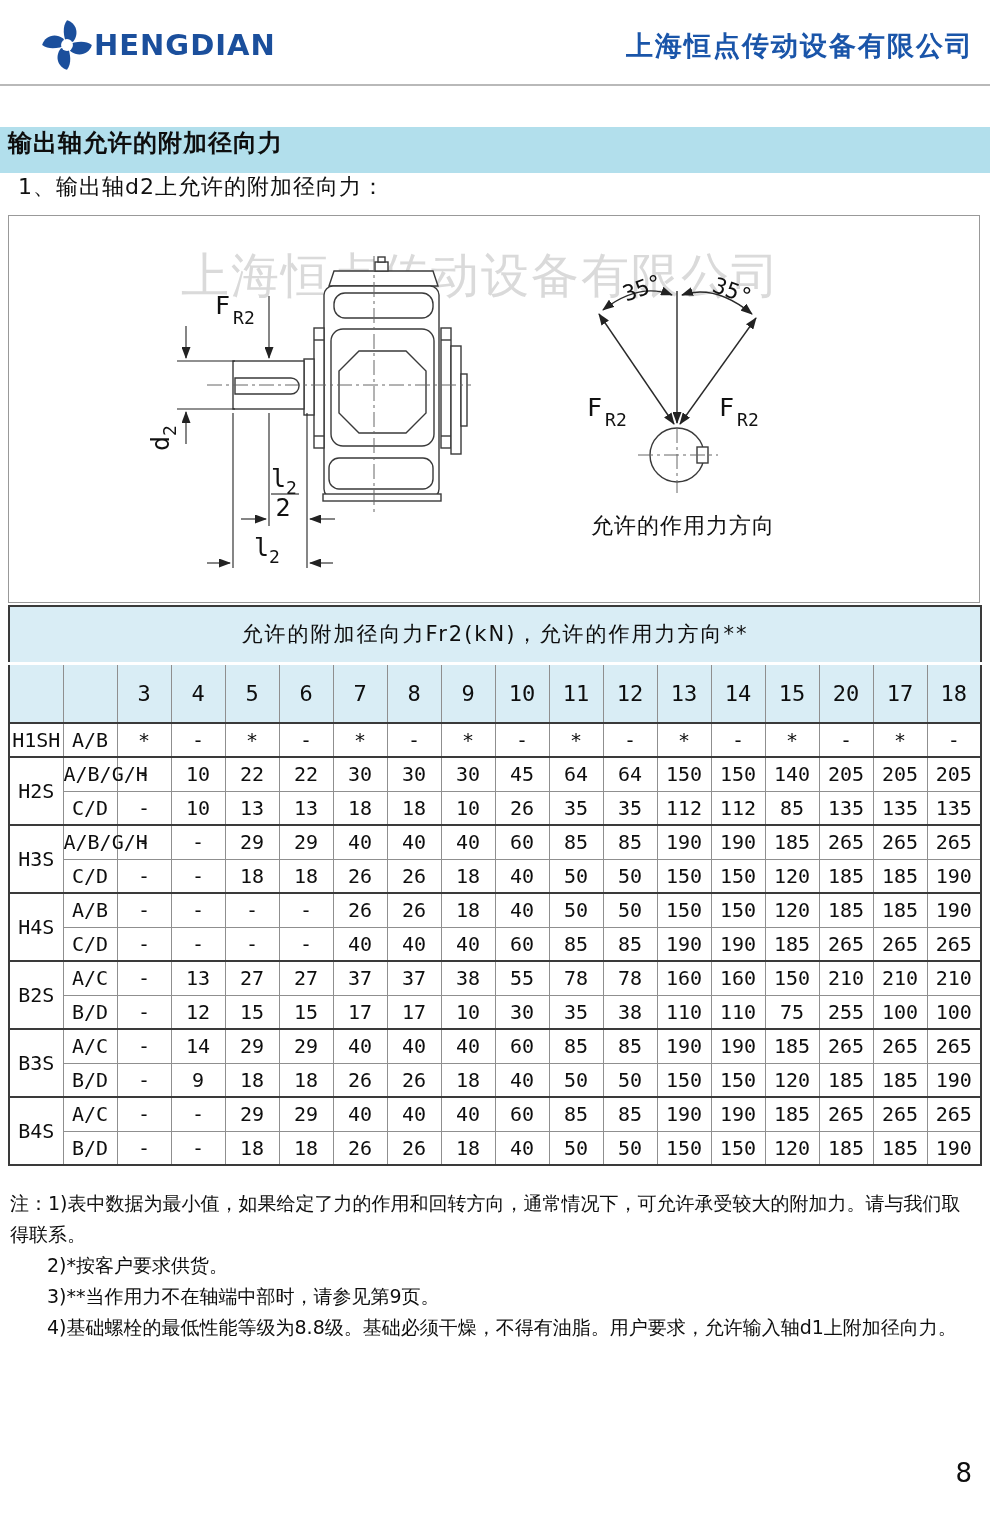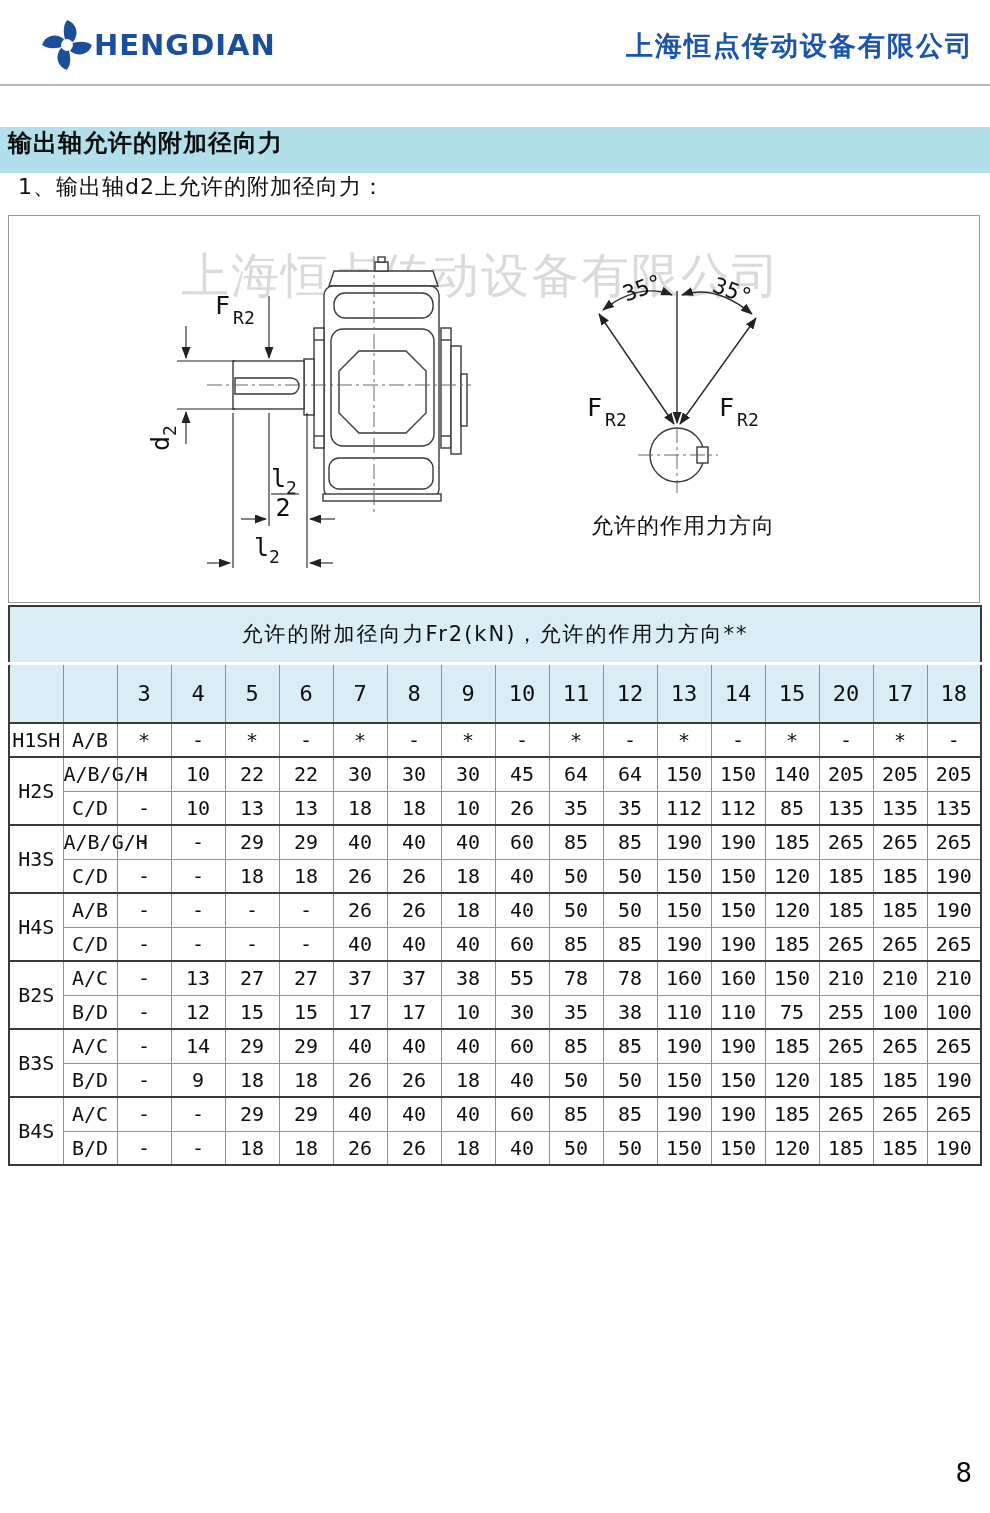--- a/index.html
+++ b/index.html
@@ -429,15 +429,21 @@
           <td>150</td>
           <td>150</td>
           <td>120</td>
           <td>185</td>
           <td>185</td>
           <td>190</td>
         </tr>
       </tbody>
   </table>
 
+  <div class="notes">
+    <div><span>注：</span><span>1)表中数据为最小值，如果给定了力的作用和回转方向，通常情况下，可允许承受较大的附加力。请与我们取得联系。</span></div>
+    <div class="note-indent">2)*按客户要求供货。</div>
+    <div class="note-indent">3)**当作用力不在轴端中部时，请参见第9页。</div>
+    <div class="note-indent">4)基础螺栓的最低性能等级为8.8级。基础必须干燥，不得有油脂。用户要求，允许输入轴d1上附加径向力。</div>
+  </div>
 
   <div class="page-number">8</div>
 </div>
 
 </body></html>

